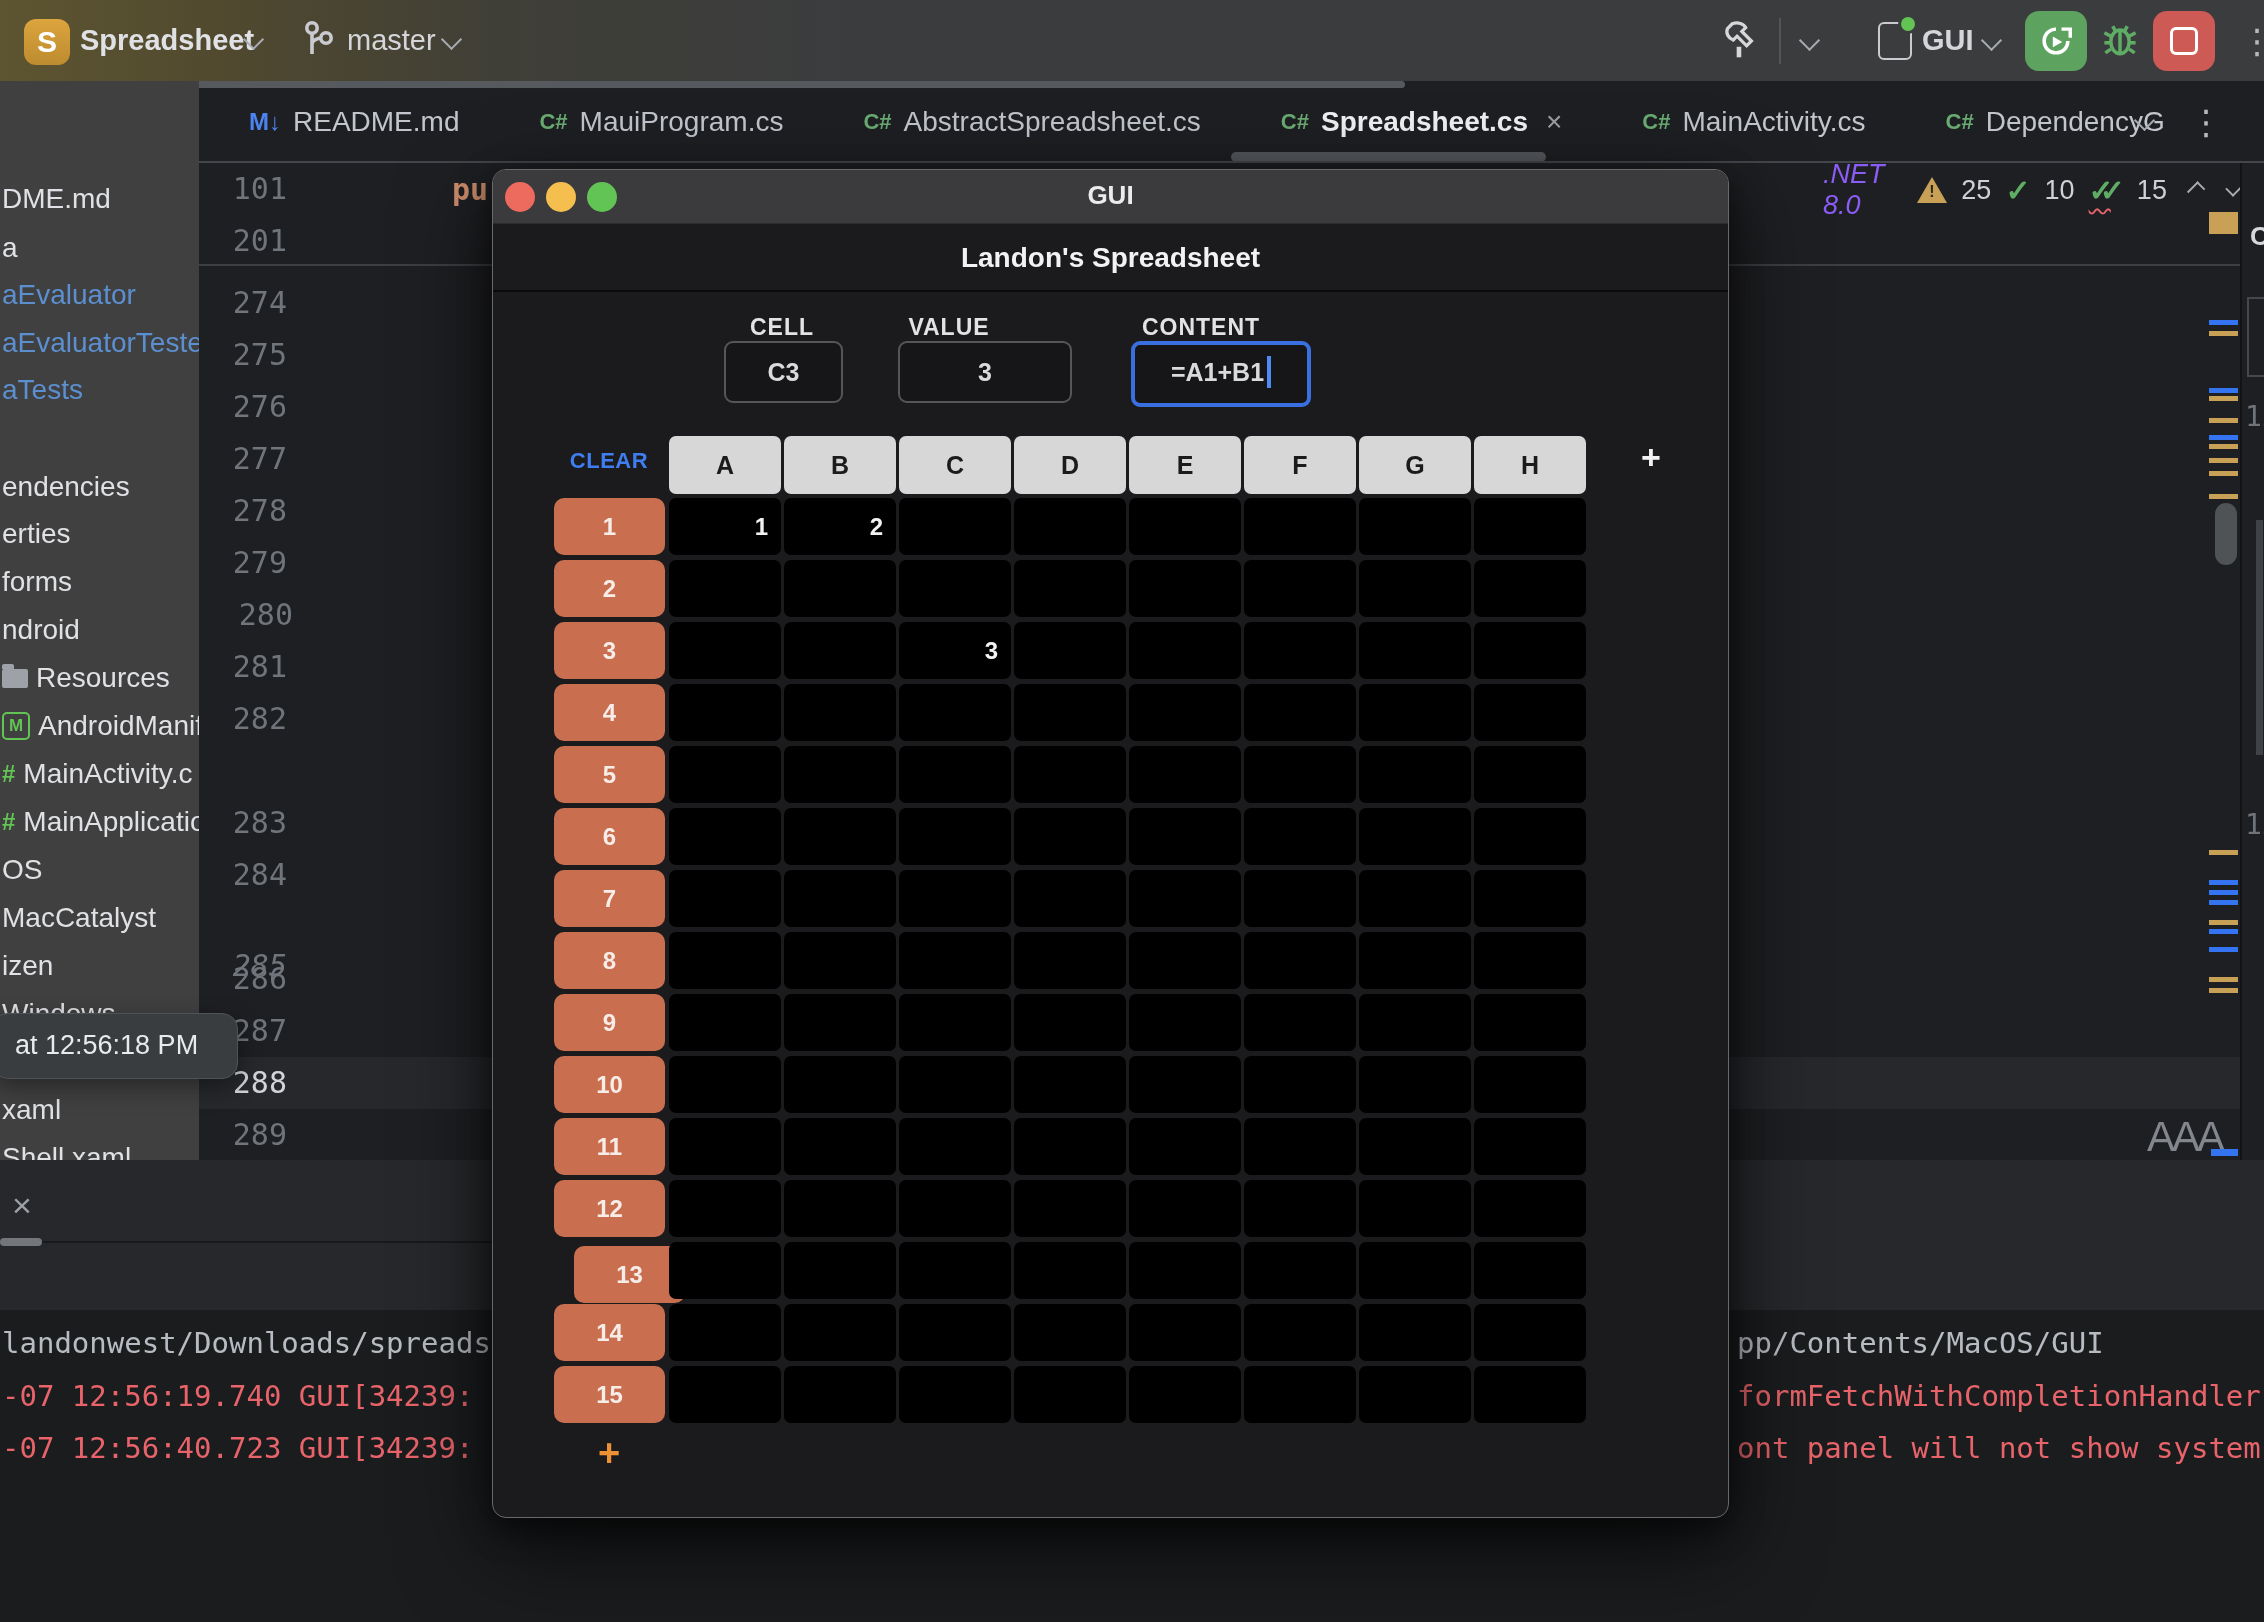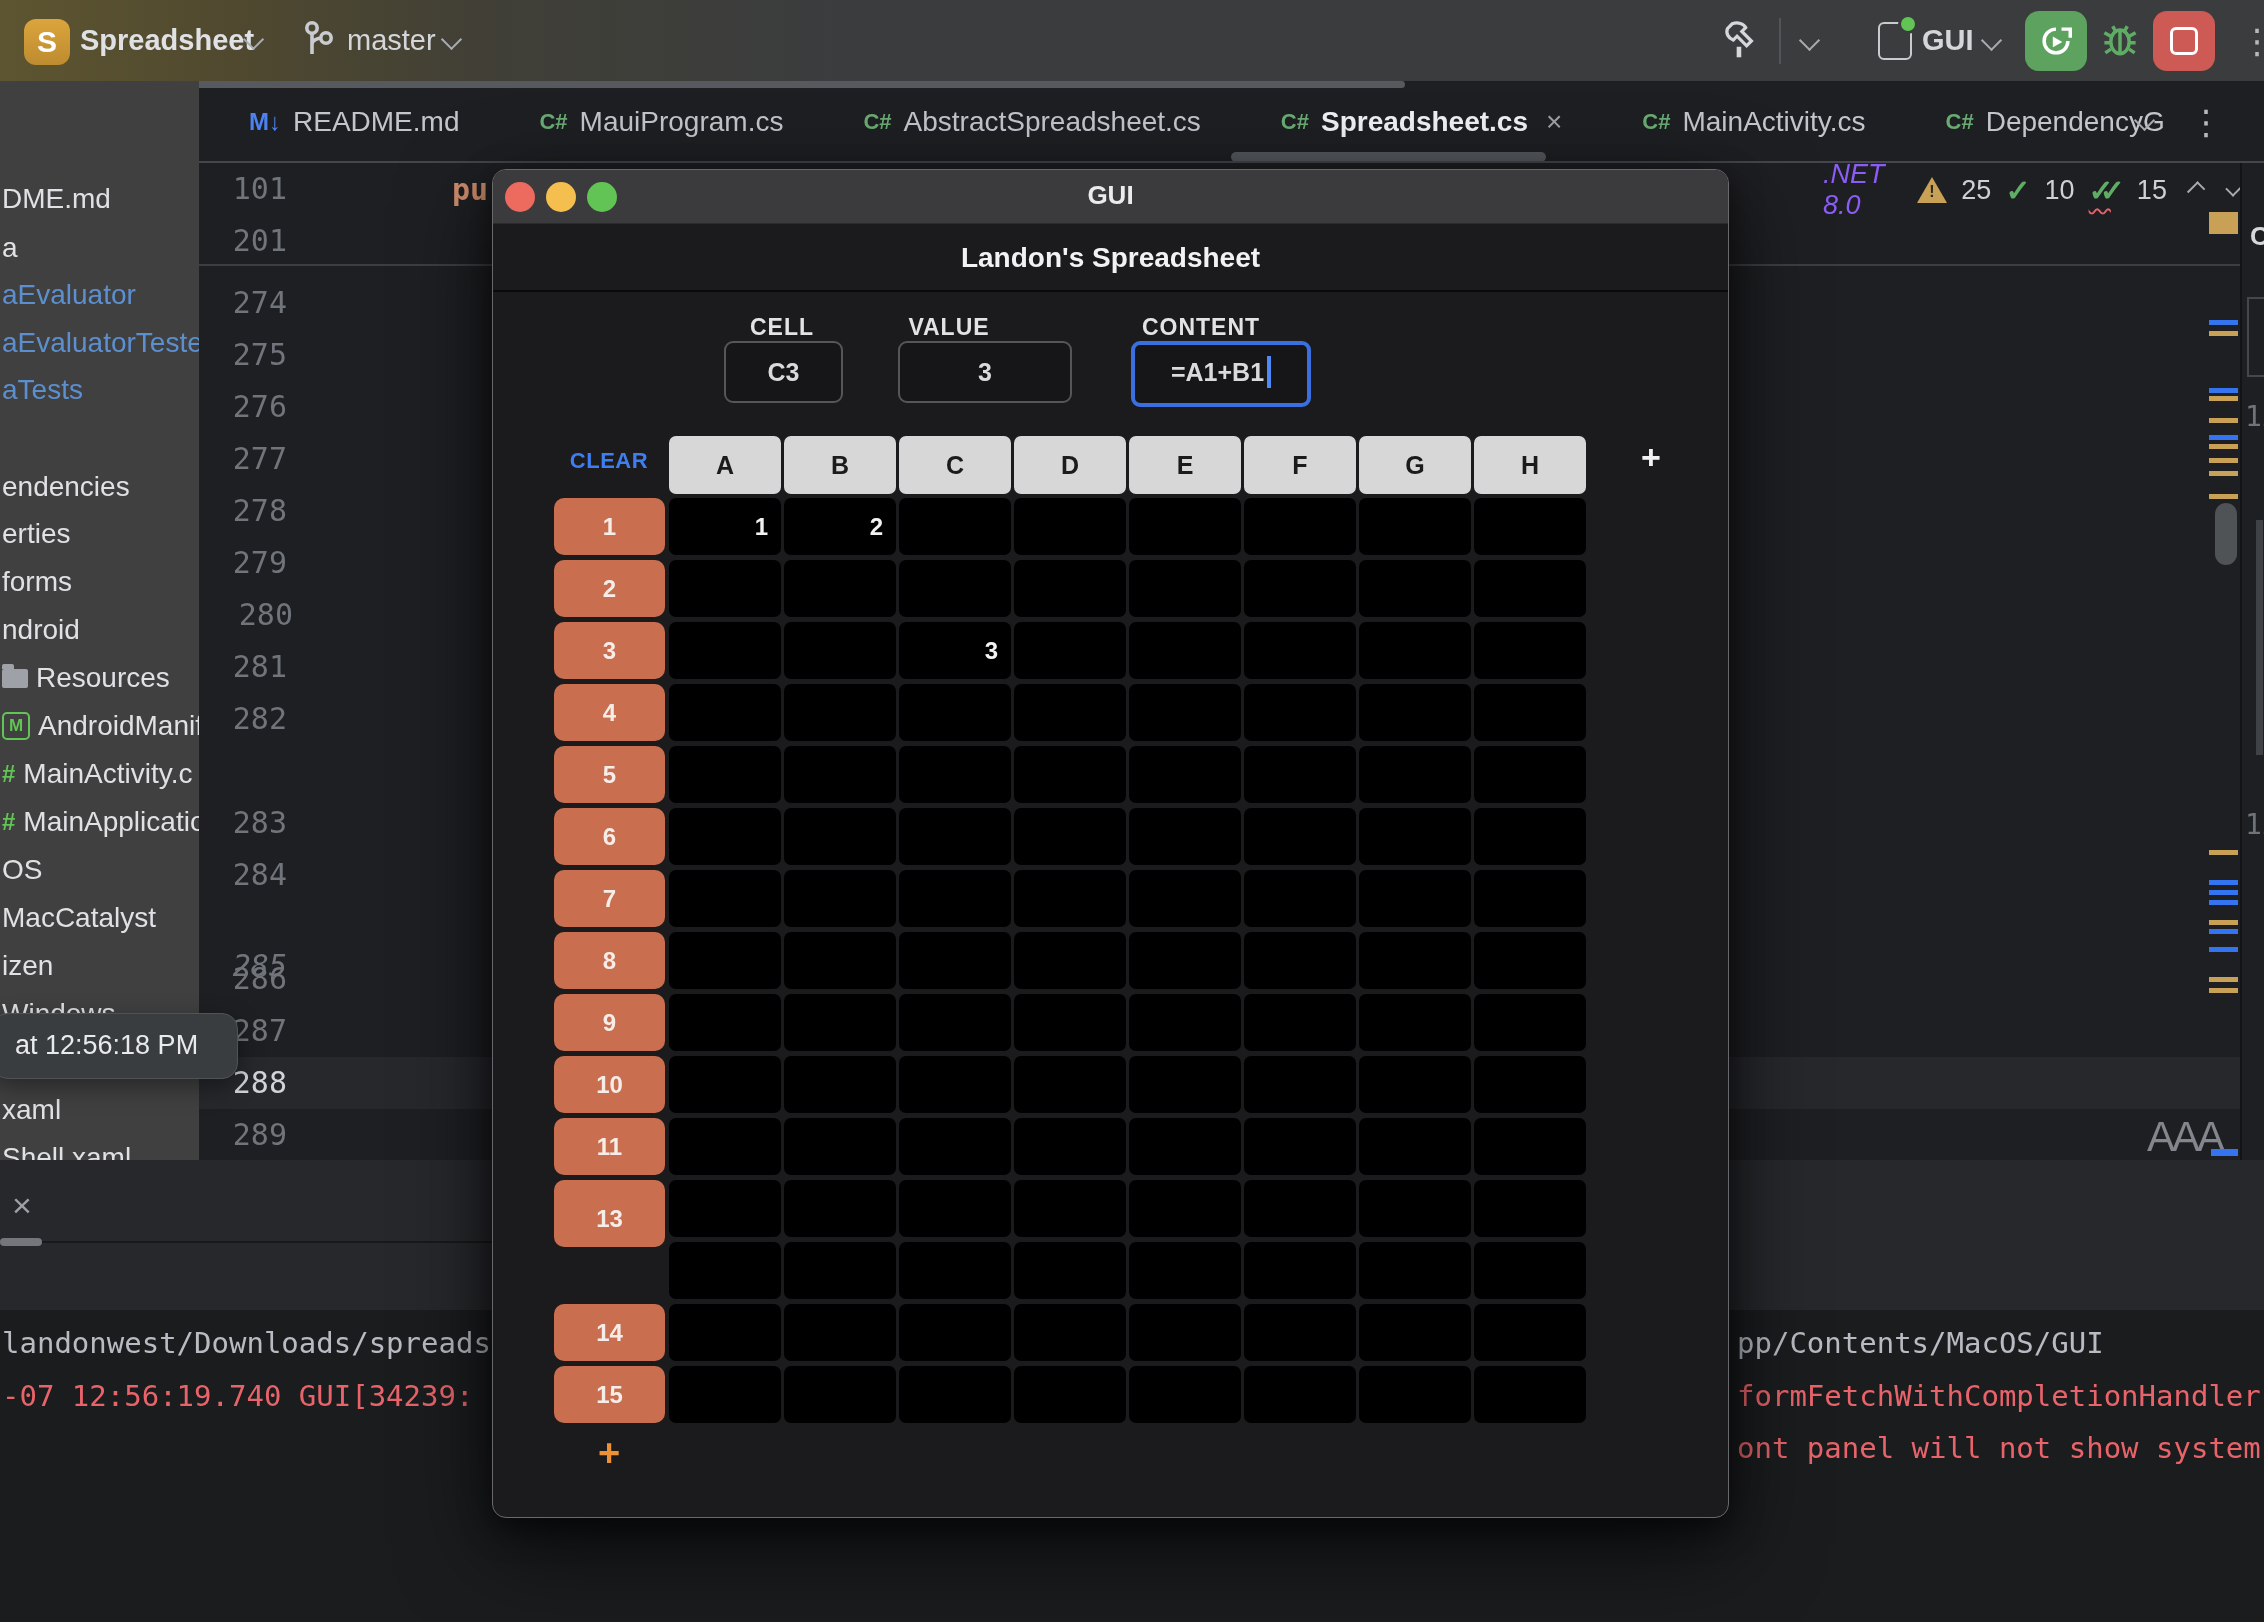--- a/index.html
+++ b/index.html
@@ -352,20 +352,21 @@
       <span class="sliver-frag" style="top: 645px;">12</span>
     </div>
 
   <div class="abs" id="toolwin-strip"></div>
   <div class="abs" id="toolwin-close">×</div>
   <div class="abs" id="toolwin-divider"></div>
   <div class="abs" id="toolwin-thumb"></div>
   <div class="abs" id="console">
       <div class="con-line gray" style="left: 2px; top: 15px;">landonwest/Downloads/spreads</div>
       <div class="con-line red" style="left: 2px; top: 67.5px;">-07 12:56:19.740 GUI[34239:</div>
+      <div class="con-line red" style="left: 2px; top: 120px;">-07 12:56:40.723 GUI[34239:</div>
       <div class="con-line gray" style="left: 1737px; top: 15px;">pp/Contents/MacOS/GUI</div>
       <div class="con-line red" style="left: 1737px; top: 120px;">ont panel will not show system</div>
       <div class="con-line red" style="left: 1737px; top: 67.5px;">formFetchWithCompletionHandler</div>
     </div>
 
   <div class="abs" id="gui-window">
     <div class="abs" id="gui-titlebar">
       <div class="tl" id="tl-red"></div>
       <div class="tl" id="tl-yellow"></div>
       <div class="tl" id="tl-green"></div>
@@ -497,21 +498,21 @@
         <div class="cellbox" style="left: 981px; top: 948px;"></div>
         <div class="row-head" style="top: 1010px;">12</div>
         <div class="cellbox" style="left: 176px; top: 1010px;"></div>
         <div class="cellbox" style="left: 291px; top: 1010px;"></div>
         <div class="cellbox" style="left: 406px; top: 1010px;"></div>
         <div class="cellbox" style="left: 521px; top: 1010px;"></div>
         <div class="cellbox" style="left: 636px; top: 1010px;"></div>
         <div class="cellbox" style="left: 751px; top: 1010px;"></div>
         <div class="cellbox" style="left: 866px; top: 1010px;"></div>
         <div class="cellbox" style="left: 981px; top: 1010px;"></div>
-        <div class="row-head" style="top: 1020px;">13</div>
+        <div class="row-head" style="top: 1076px; margin-left: 20px;">13</div>
         <div class="cellbox" style="left: 176px; top: 1072px;"></div>
         <div class="cellbox" style="left: 291px; top: 1072px;"></div>
         <div class="cellbox" style="left: 406px; top: 1072px;"></div>
         <div class="cellbox" style="left: 521px; top: 1072px;"></div>
         <div class="cellbox" style="left: 636px; top: 1072px;"></div>
         <div class="cellbox" style="left: 751px; top: 1072px;"></div>
         <div class="cellbox" style="left: 866px; top: 1072px;"></div>
         <div class="cellbox" style="left: 981px; top: 1072px;"></div>
         <div class="row-head" style="top: 1134px;">14</div>
         <div class="cellbox" style="left: 176px; top: 1134px;"></div>

